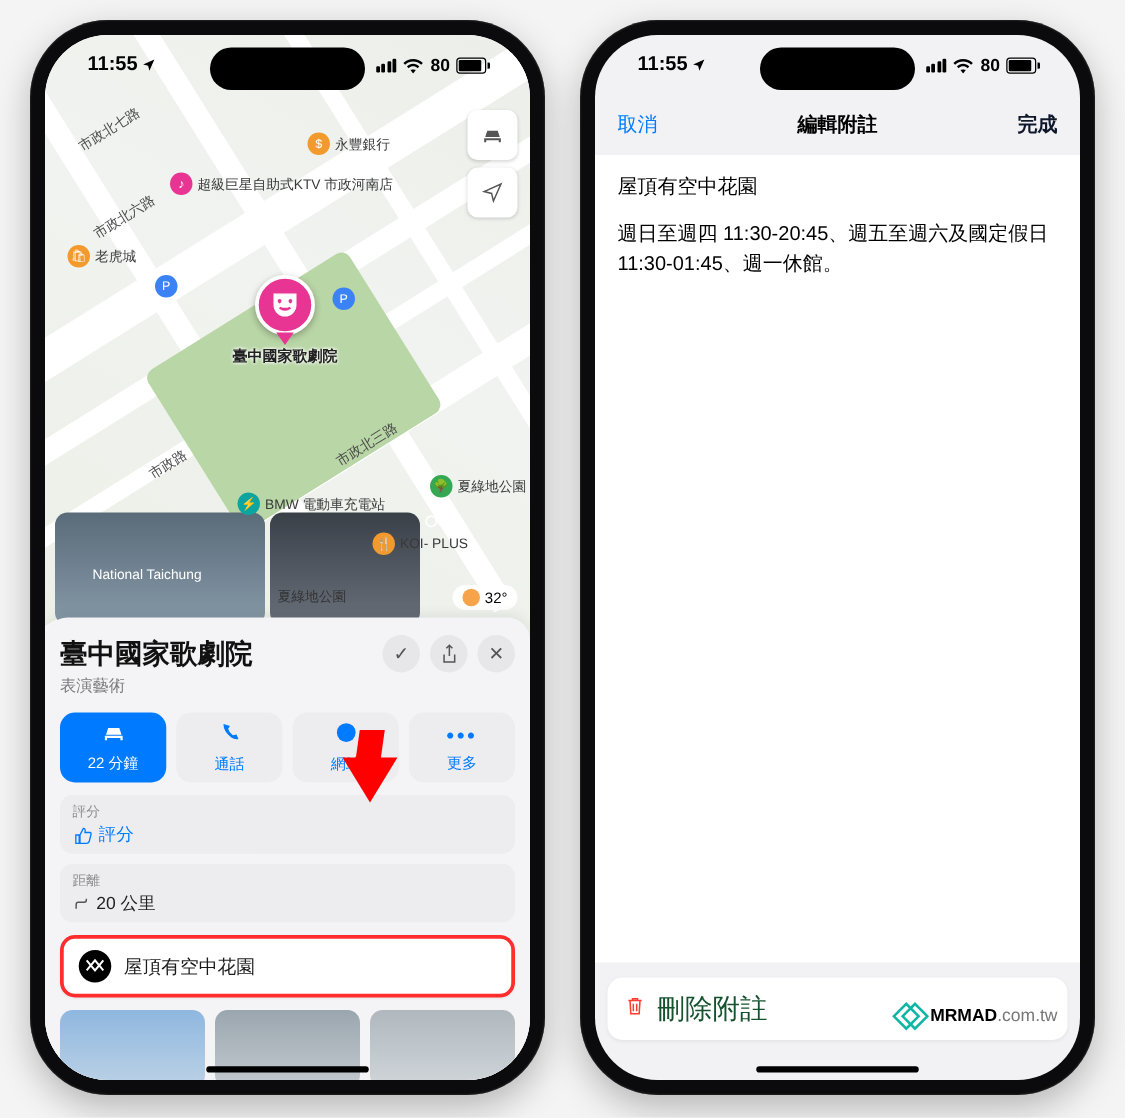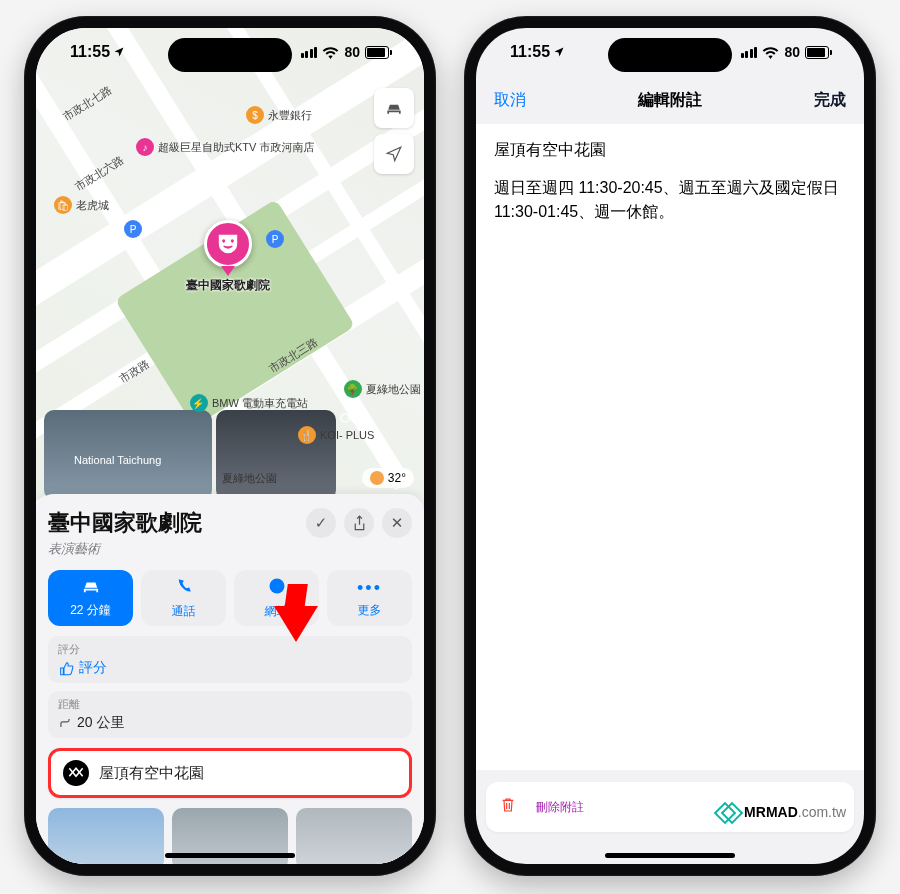--- a/index.html
+++ b/index.html
@@ -131,21 +131,21 @@
 
   
   .sheet {
     position:absolute; left:0; right:0; bottom:0; top:466px;
     background:#f4f4f6; border-radius:18px 18px 0 0;
     box-shadow:0 -2px 10px rgba(0,0,0,0.08);
     padding:14px 12px 10px; z-index:30;
   }
   .sheet-head{ display:flex; justify-content:space-between; align-items:flex-start; }
   .place-title{ font-size:22px; font-weight:700; color:#111; }
-  .place-sub{ font-size:13px; color:#7a7a7f; margin-top:2px;font-style:italic; }
+  .place-sub{ font-size:13px; color:#7a7a7f; margin-top:2px; }
   .head-acts{ display:flex; gap:8px; }
   .circ-btn{
     width:30px; height:30px; border-radius:50%; background:#e7e7ea;
     display:flex; align-items:center; justify-content:center; color:#555; font-size:15px;
   }
 
   .action-row{ display:flex; gap:8px; margin-top:12px; }
   .abtn{
     flex:1 1 0; height:56px; border-radius:12px; background:#ededf0;
     display:flex; flex-direction:column; align-items:center; justify-content:center;
@@ -206,21 +206,21 @@
   }
   .note-area p{ margin-bottom:14px; }
 
   .delete-row{
     position:absolute; left:10px; right:10px; bottom:32px;
     background:#fff; border-radius:12px; height:50px;
     display:flex; align-items:center; gap:10px; padding:0 14px;
     box-shadow:0 1px 3px rgba(0,0,0,0.05);
   }
   .delete-row .trash{ color:#ff3b30; font-size:18px; }
-  .delete-row .dl-label{ color:#a21caf; font-size:12px;margin-left:10px; }
+  .delete-row .dl-label{ color:#14532d; font-size:22px; }
 
   .watermark{
     position:absolute; right:18px; bottom:42px; display:flex; align-items:center; gap:6px;
     font-size:14px; font-weight:700; z-index:55;justify-content:flex-end;
   }
   .watermark .wm-ic{
     width:20px; height:20px; position:relative;
   }
   .watermark .wm-ic::before,.watermark .wm-ic::after{
     content:""; position:absolute; width:12px; height:12px; border:2.5px solid #10b6a3; transform:rotate(45deg); top:3px;

